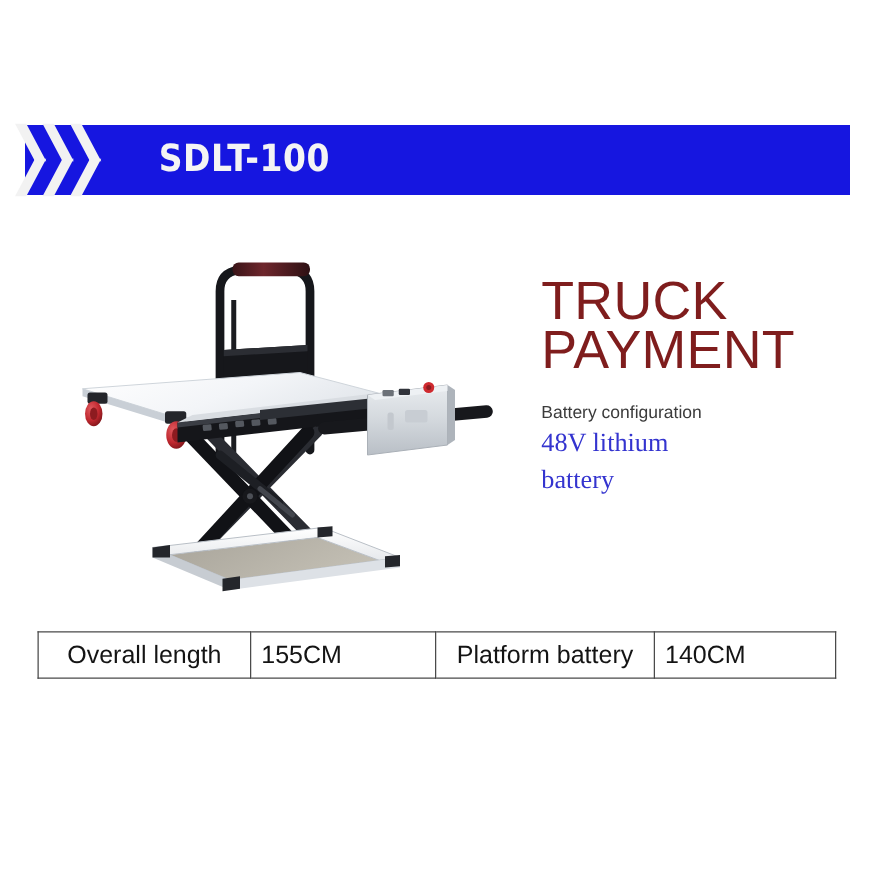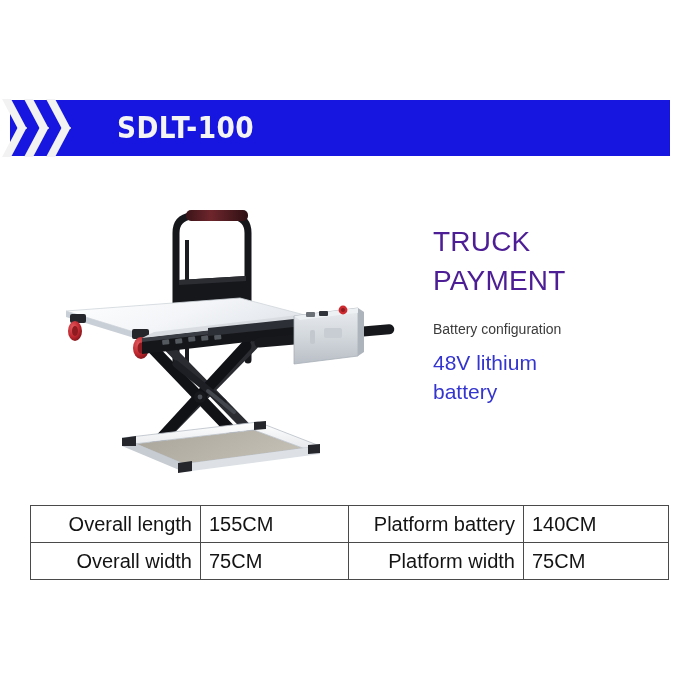--- a/index.html
+++ b/index.html
@@ -12,21 +12,21 @@
     height: 700px;
     position: relative;
     overflow: hidden;
     font-family: "Liberation Sans", sans-serif;
     -webkit-font-smoothing: antialiased;
   }
 
   
   .banner {
     position: absolute;
-    left: 10px;
+    left: 20px;
     top: 100px;
     width: 660px;
     height: 56px;
     background: #1616e0;
     display: flex;
     align-items: center;
   }
   .chevrons {
     position: absolute;
     left: 8px;
@@ -77,39 +77,40 @@
   }
 
   
   .info {
     position: absolute;
     left: 433px;
     top: 222px;
     width: 250px;
   }
   .info-title {
-    font-size: 28px;
+    font-size: 43px;
     line-height: 39px;
-    color: #4c1d95;
+    color: #7f1d1d;
     font-weight: normal;
     letter-spacing: 0.2px;
     white-space: pre-line;
   }
   .info-sub {
     margin-top: 18px;
     font-size: 14px;
     line-height: 22px;
     color: #3b3b3b;
   }
   .info-value {
-    margin-top: 8px;
+    margin-top: 0;
     font-size: 21px;
     line-height: 29px;
     color: #3434cf;
     width: 165px;
+    font-family: Liberation Serif, serif;
   }
 
   
   .product {
     position: absolute;
     left: 58px;
     top: 188px;
     width: 370px;
     height: 298px;
   }
@@ -126,21 +127,21 @@
   }
   .spec-table td {
     border: 1.3px solid #4a4a4a;
     height: 36px;
     font-size: 20px;
     color: #141414;
     padding: 0 8px;
     white-space: nowrap;
     overflow: hidden;
   }
-  .spec-table td.label { text-align: right; }
+  .spec-table td.label { text-align: center; }
   .spec-table td.value { }
   .col-l1 { width: 170px; }
   .col-v1 { width: 148px; }
   .col-l2 { width: 175px; }
   .col-v2 { width: 145px; }
 </style>
 </head>
 <body>
 
 <div class="banner">
@@ -300,20 +301,14 @@
       <col class="col-l2">
       <col class="col-v2">
   </colgroup>
   <tbody>
     <tr>
       <td class="label">Overall length</td>
       <td class="value">155CM</td>
       <td class="label">Platform battery</td>
       <td class="value">140CM</td>
     </tr>
-    <tr>
-      <td class="label">Overall width</td>
-      <td class="value">75CM</td>
-      <td class="label">Platform width</td>
-      <td class="value">75CM</td>
-    </tr>
   </tbody>
 </table>
 
 </body></html>

